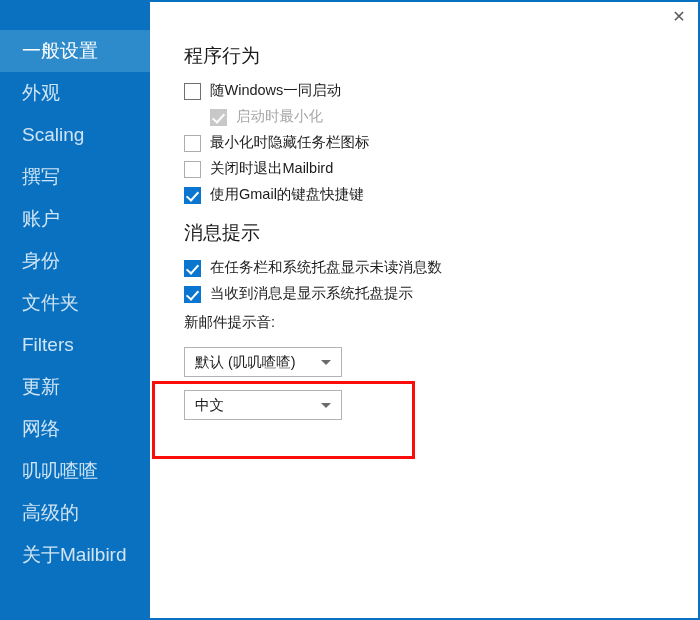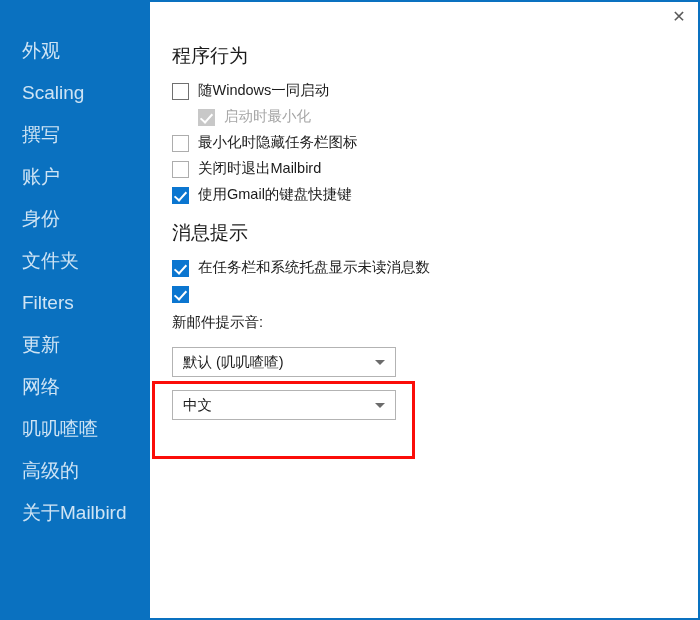--- a/index.html
+++ b/index.html
@@ -79,21 +79,21 @@
     align-items: center;
     justify-content: center;
     font-size: 16px;
     color: #5a5a5a;
     cursor: pointer;
     user-select: none;
   }
 
   .section {
     position: absolute;
-    left: 22px;
+    left: 34px;
   }
   .section-title {
     font-size: 19px;
     color: #1b1b1b;
     margin-bottom: 6px;
     line-height: 24px;
   }
   .check-row {
     display: flex;
     align-items: flex-end;
@@ -144,21 +144,21 @@
   .check-label.disabled {
     color: #a6a6a6;
   }
 
   .field-label {
     font-size: 14.5px;
     color: #1b1b1b;
     margin-bottom: 15px;
   }
   .dropdown {
-    width: 224px;
+    width: 158px;
     height: 30px;
     box-sizing: border-box;
     border: 1px solid #b3b3b3;
     background: #ffffff;
     display: flex;
     align-items: center;
     padding: 0 8px 0 10px;
     cursor: pointer;
   }
   .dropdown .dd-value {
@@ -189,20 +189,21 @@
     box-sizing: border-box;
     pointer-events: none;
   }
 </style>
 </head>
 <body>
 
 <div id="app-window">
 
   <div id="sidebar" style="background: rgb(10, 113, 192);">
+      <div class="nav-item selected" style="background: rgb(46, 139, 203);"><span>一般设置</span></div>
       <div class="nav-item"><span>外观</span></div>
       <div class="nav-item"><span>Scaling</span></div>
       <div class="nav-item"><span>撰写</span></div>
       <div class="nav-item"><span>账户</span></div>
       <div class="nav-item"><span>身份</span></div>
       <div class="nav-item"><span>文件夹</span></div>
       <div class="nav-item"><span>Filters</span></div>
       <div class="nav-item"><span>更新</span></div>
       <div class="nav-item"><span>网络</span></div>
       <div class="nav-item"><span>叽叽喳喳</span></div>
@@ -242,20 +243,21 @@
 
     <div class="section" id="section-notifications" style="top:221px;">
       <div class="section-title">消息提示</div>
       <div id="notification-options">
           <div class="check-row">
             <span class="cb checked"></span>
             <span class="check-label">在任务栏和系统托盘显示未读消息数</span>
           </div>
           <div class="check-row">
             <span class="cb checked"></span>
+            <span class="check-label">当收到消息是显示系统托盘提示</span>
           </div>
         </div>
       <div style="margin-top:10px;">
         <div class="field-label">新邮件提示音:</div>
         <div class="dropdown">
           <span class="dd-value">默认 (叽叽喳喳)</span>
           <span class="dd-arrow"></span>
         </div>
       </div>
     </div>

